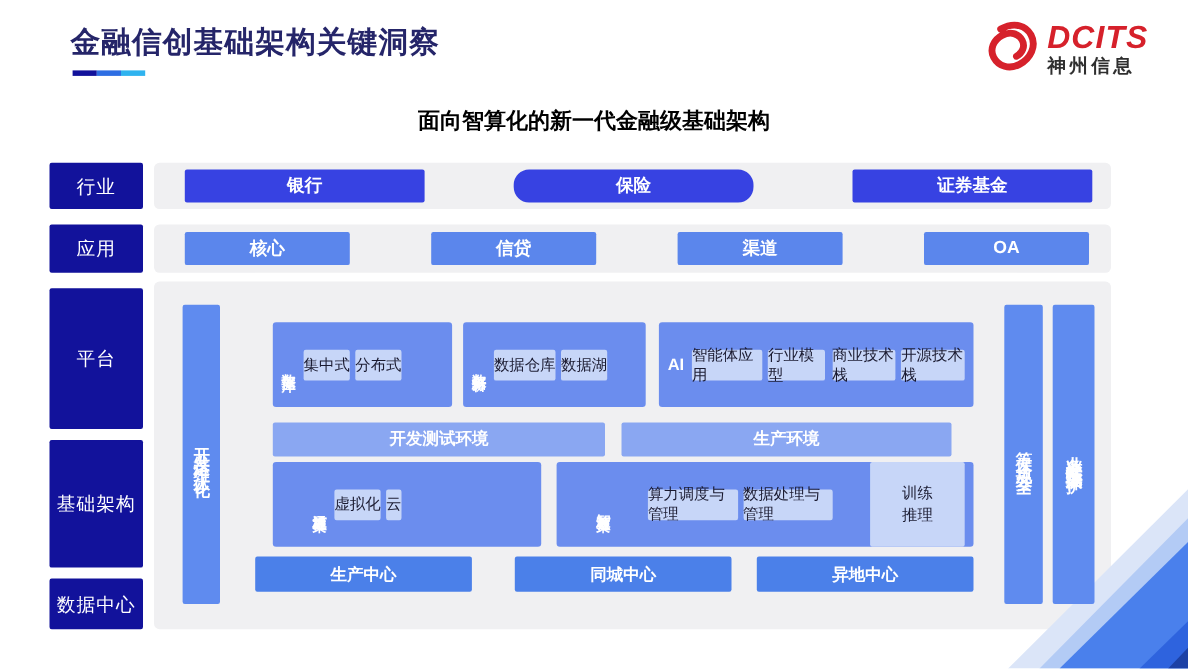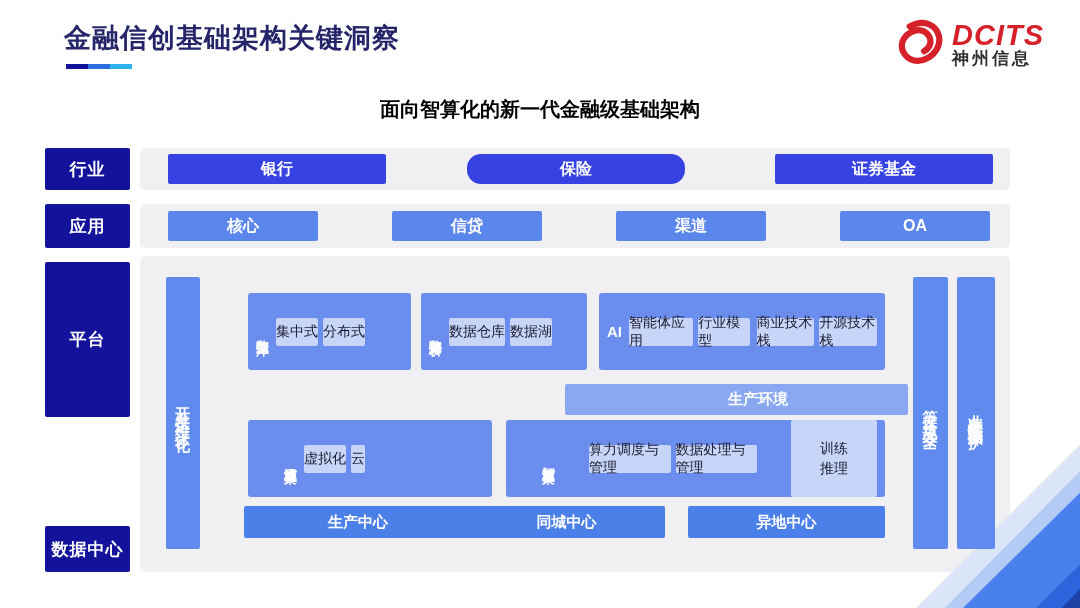--- a/index.html
+++ b/index.html
@@ -15,21 +15,21 @@
   .logo{position:absolute;right:36px;top:16px;display:flex;align-items:center;gap:8px;z-index:5;}
   .logo-text{display:flex;flex-direction:column;line-height:1.05;}
   .logo-brand{font-size:29px;font-weight:bold;font-style:italic;color:#d6212b;letter-spacing:1px;}
   .logo-company{font-size:17px;font-weight:bold;color:#2f2f2f;letter-spacing:3px;}
   .subtitle{position:absolute;left:0;right:0;top:96px;text-align:center;font-size:20px;font-weight:bold;color:#000;z-index:5;}
 
   
   .side-label{
     position:absolute;left:45px;width:85px;background:#12129b;color:#fff;
     display:flex;align-items:center;justify-content:center;
-    font-size:17px;font-weight:bold;border-radius:2px;z-index:4;letter-spacing:1px;
+    font-size:17px;font-weight:normal;border-radius:2px;z-index:4;letter-spacing:1px;
   }
   
   .strip{position:absolute;left:140px;width:870px;background:#f0f0f2;border-radius:5px;z-index:1;}
 
   
   .blk{position:absolute;display:flex;align-items:center;justify-content:center;
        color:#fff;font-weight:bold;border-radius:2px;z-index:3;}
   .btn-primary{background:#3742e2;height:30px;top:154px;font-size:16px;}
   .btn-secondary{background:#5b86ec;height:30px;top:211px;font-size:16px;}
   .env{background:#8aa7f2;height:31px;top:384px;font-size:15px;}
@@ -93,21 +93,22 @@
     </span>
     <span class="logo-text">
       <span class="logo-brand">DCITS</span>
       <span class="logo-company">神州信息</span>
     </span>
   </div>
   <div class="subtitle">面向智算化的新一代金融级基础架构</div>
 
   <div class="side-label" style="top:148px;height:42px;">行业</div>
   <div class="side-label" style="top:204px;height:44px;">应用</div>
-  <div class="side-label" style="top:262px;height:155px;">平台</div>
+  <div class="side-label" style="top:262px;height:128px;">平台</div>
+  <div class="side-label" style="top:400px;height:116px;">基础架构</div>
   <div class="side-label" style="top:526px;height:46px;">数据中心</div>
 
   <div class="strip" style="top:148px;height:42px;"></div>
   <div class="strip" style="top:204px;height:44px;"></div>
   <div class="strip" style="top:256px;height:316px;"></div>
 
   <div class="blk btn-primary" style="left:168px;width:218px;">银行</div>
   <div class="blk btn-primary" style="left:467px;width:218px;border-radius:14px;">保险</div>
   <div class="blk btn-primary" style="left:775px;width:218px;">证券基金</div>
 
@@ -146,38 +147,39 @@
     <div class="chips">
       <div class="chip">智能体应用</div>
       <div class="chip">行业模型</div>
     </div>
     <div class="chips">
       <div class="chip">商业技术栈</div>
       <div class="chip">开源技术栈</div>
     </div>
   </div>
 
-  <div class="blk env" style="left:565px;width:300px;padding-left:43px;">生产环境</div>
+  <div class="blk env" style="left:248px;width:302px;">开发测试环境</div>
+  <div class="blk env" style="left:565px;width:300px;">生产环境</div>
 
   <div class="group fw" style="left:248px;width:244px;">
     <span class="glabel">通算框架</span>
     <div class="chips">
       <div class="chip">虚拟化</div>
       <div class="chip">云</div>
     </div>
   </div>
   <div class="group fw" style="left:506px;width:379px;gap:34px;">
     <span class="glabel">智算框架</span>
     <div class="chips">
       <div class="chip">算力调度与管理</div>
       <div class="chip">数据处理与管理</div>
     </div>
     <div class="side-chip">
       <span>训练</span>
       <span>推理</span>
     </div>
   </div>
 
-  <div class="blk center-btn" style="left:244px;width:228px;">生产中心</div>
+  <div class="blk center-btn" style="left:232px;width:197px;">生产中心</div>
   <div class="blk center-btn" style="left:468px;width:197px;">同城中心</div>
   <div class="blk center-btn" style="left:688px;width:197px;font-family:Liberation Mono, monospace;">异地中心</div>
 
 </div>
 
 </body></html>

